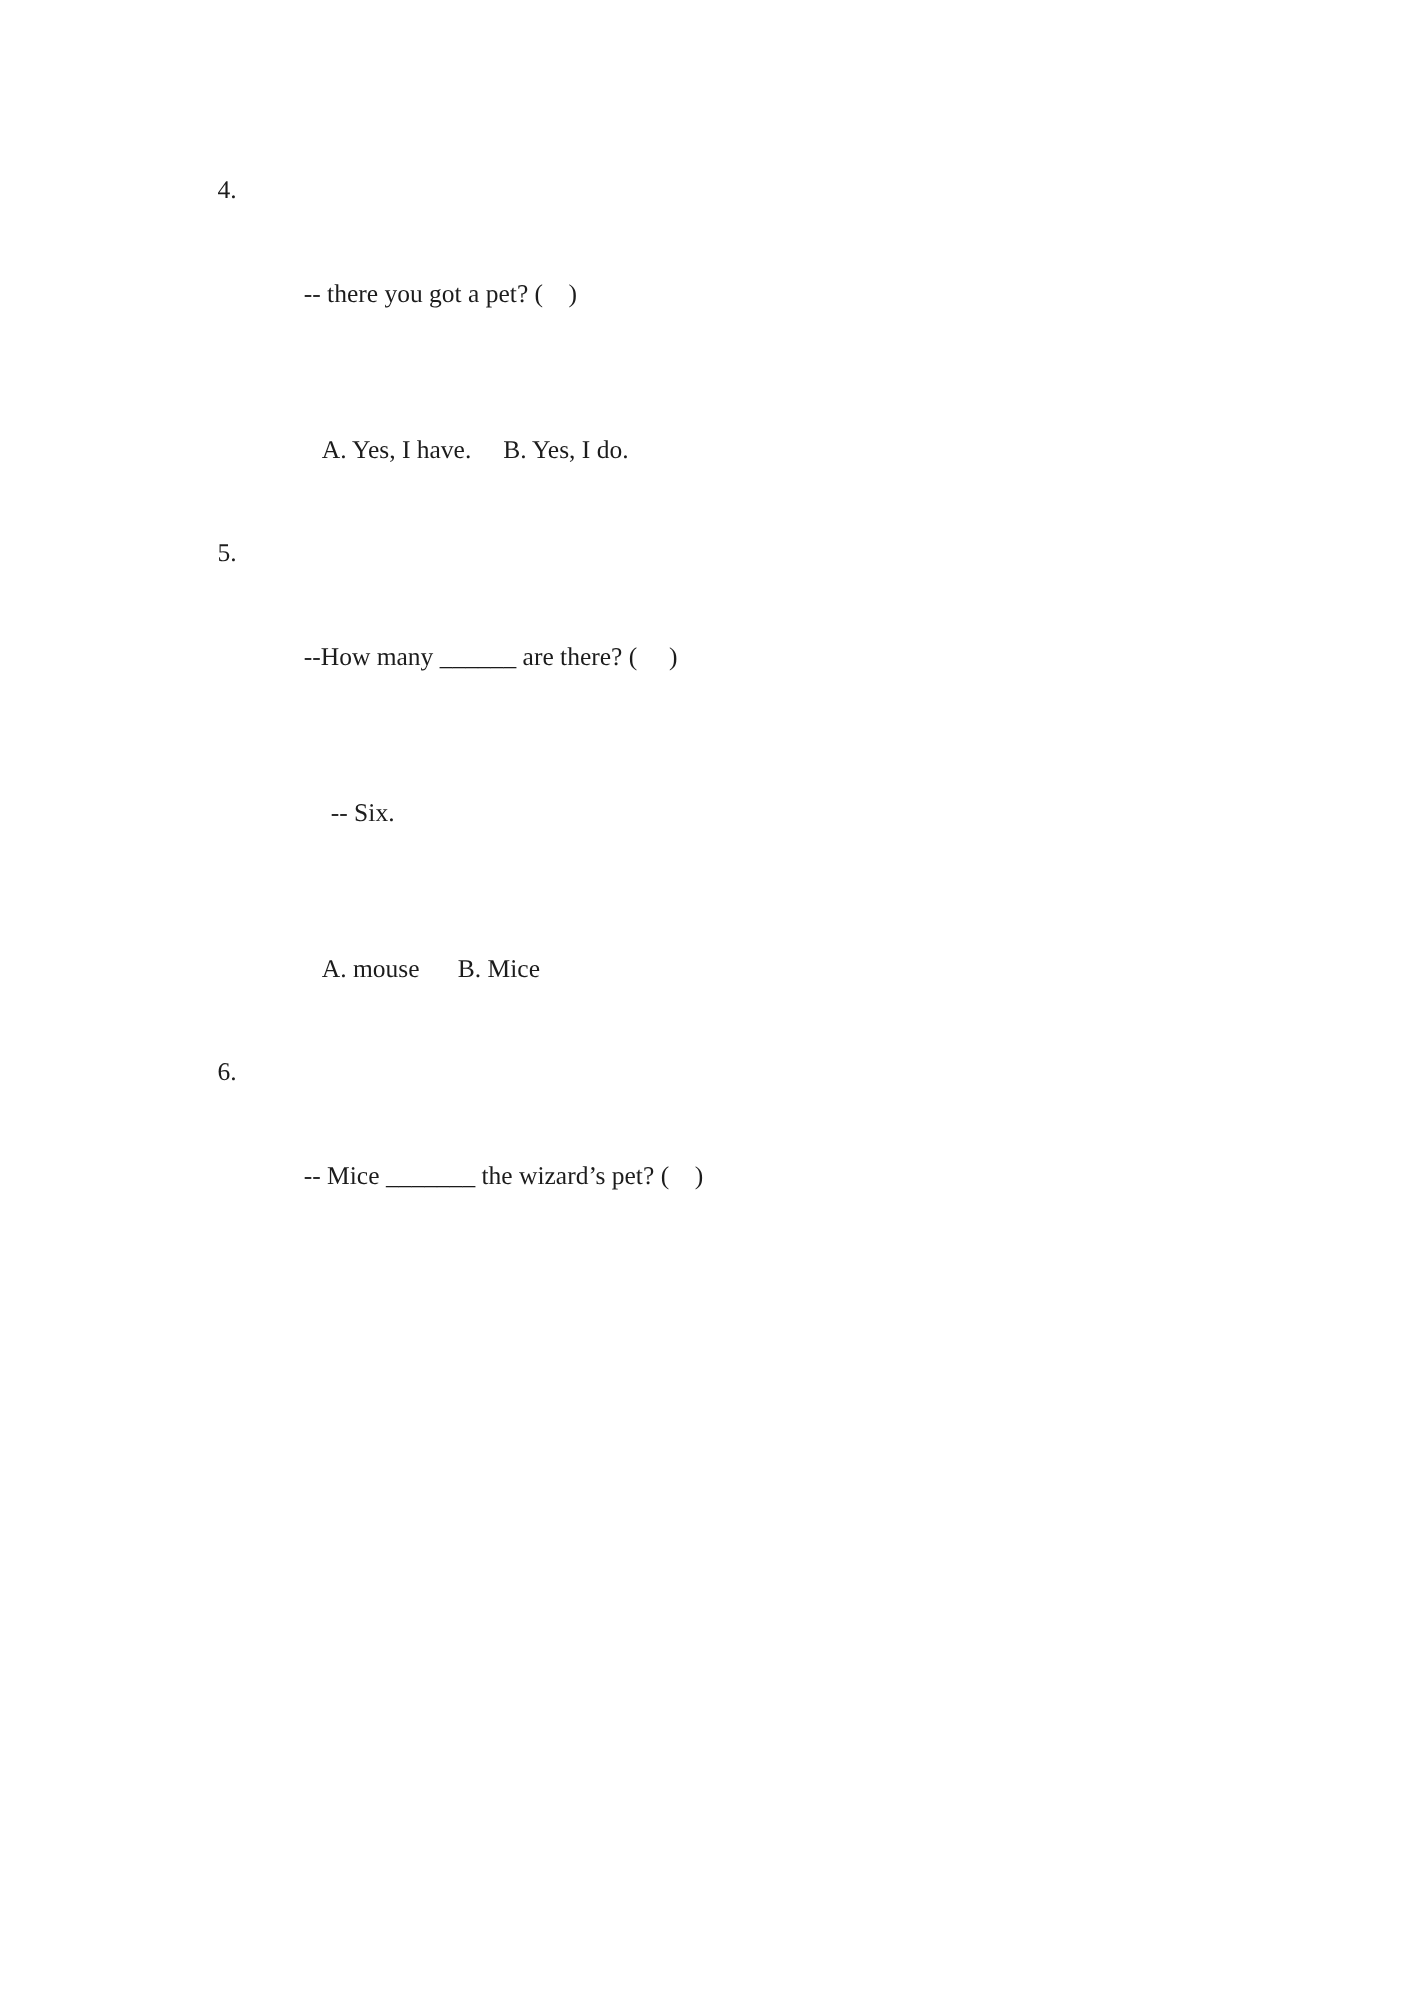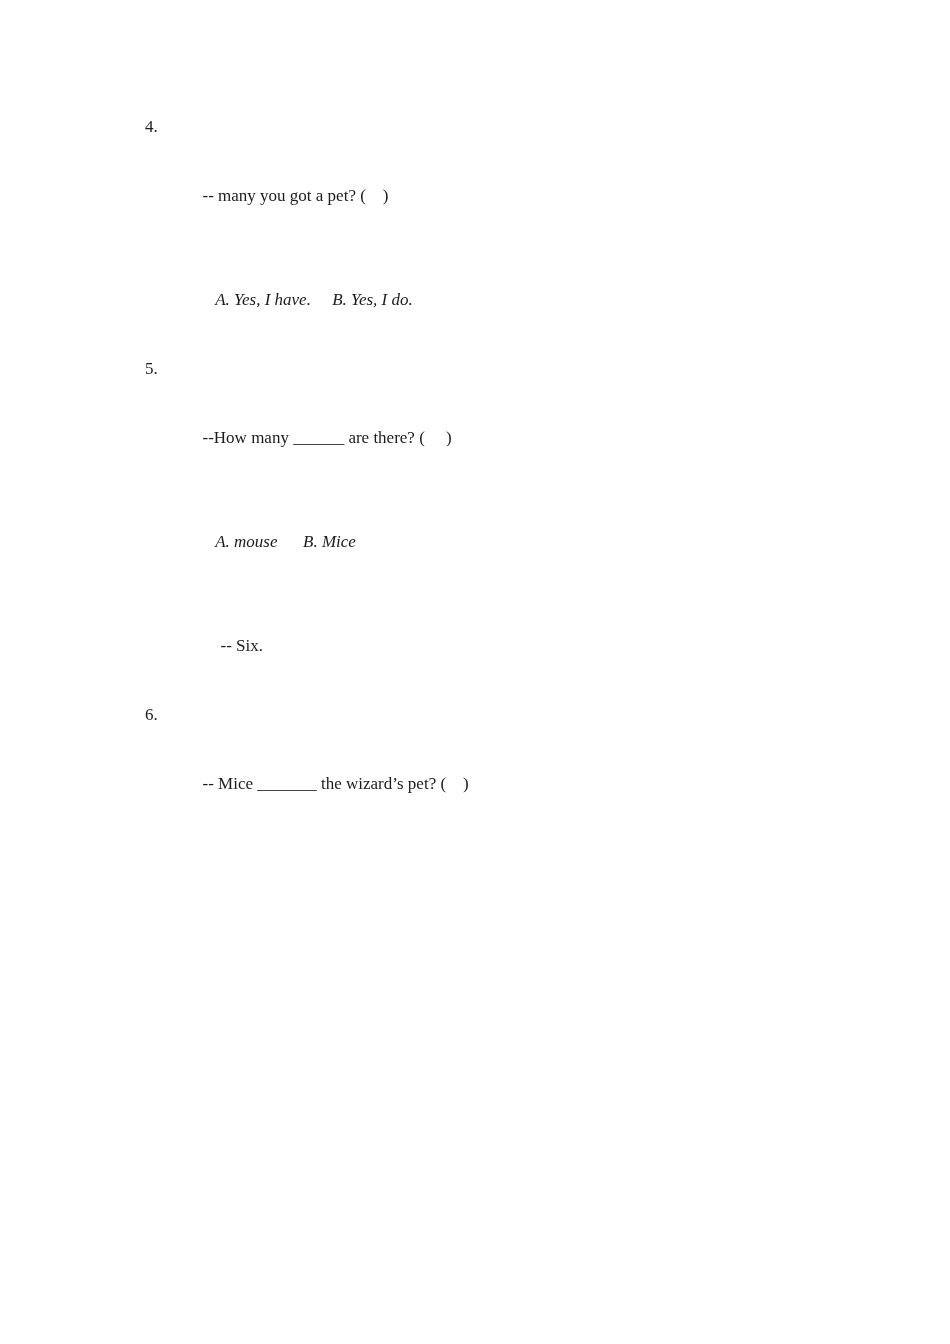--- a/index.html
+++ b/index.html
@@ -30,46 +30,46 @@
   
   .line.q { padding-left: 34px; }
   .num {
     position: absolute;
     left: 2px;
     top: 0;
   }
   
   .line.reply { padding-left: 52px; }
   
-  .line.opts { padding-left: 47px; font-style: italic; }
+  .line.opts { padding-left: 47px; }
   .line.opts.opts-more { padding-left: 59px; }
 </style>
 </head>
 <body>
 
 <div class="page">
   <div class="content">
 
     <div class="line q">
       <span class="num">4.</span>
-      <span>-- many you got a pet? (    )</span>
+      <span>-- there you got a pet? (    )</span>
     </div>
     <div class="line opts">
       <span>A. Yes, I have.     B. Yes, I do.</span>
     </div>
 
     <div class="line q">
       <span class="num">5.</span>
       <span>--How many ______ are there? (     )</span>
     </div>
+    <div class="line reply">
+      <span>-- Six.</span>
+    </div>
     <div class="line opts">
       <span>A. mouse      B. Mice</span>
-    </div>
-    <div class="line reply">
-      <span>-- Six.</span>
     </div>
 
     <div class="line q">
       <span class="num">6.</span>
       <span>-- Mice _______ the wizard’s pet? (    )</span>
     </div>
 
   </div>
 </div>
 

